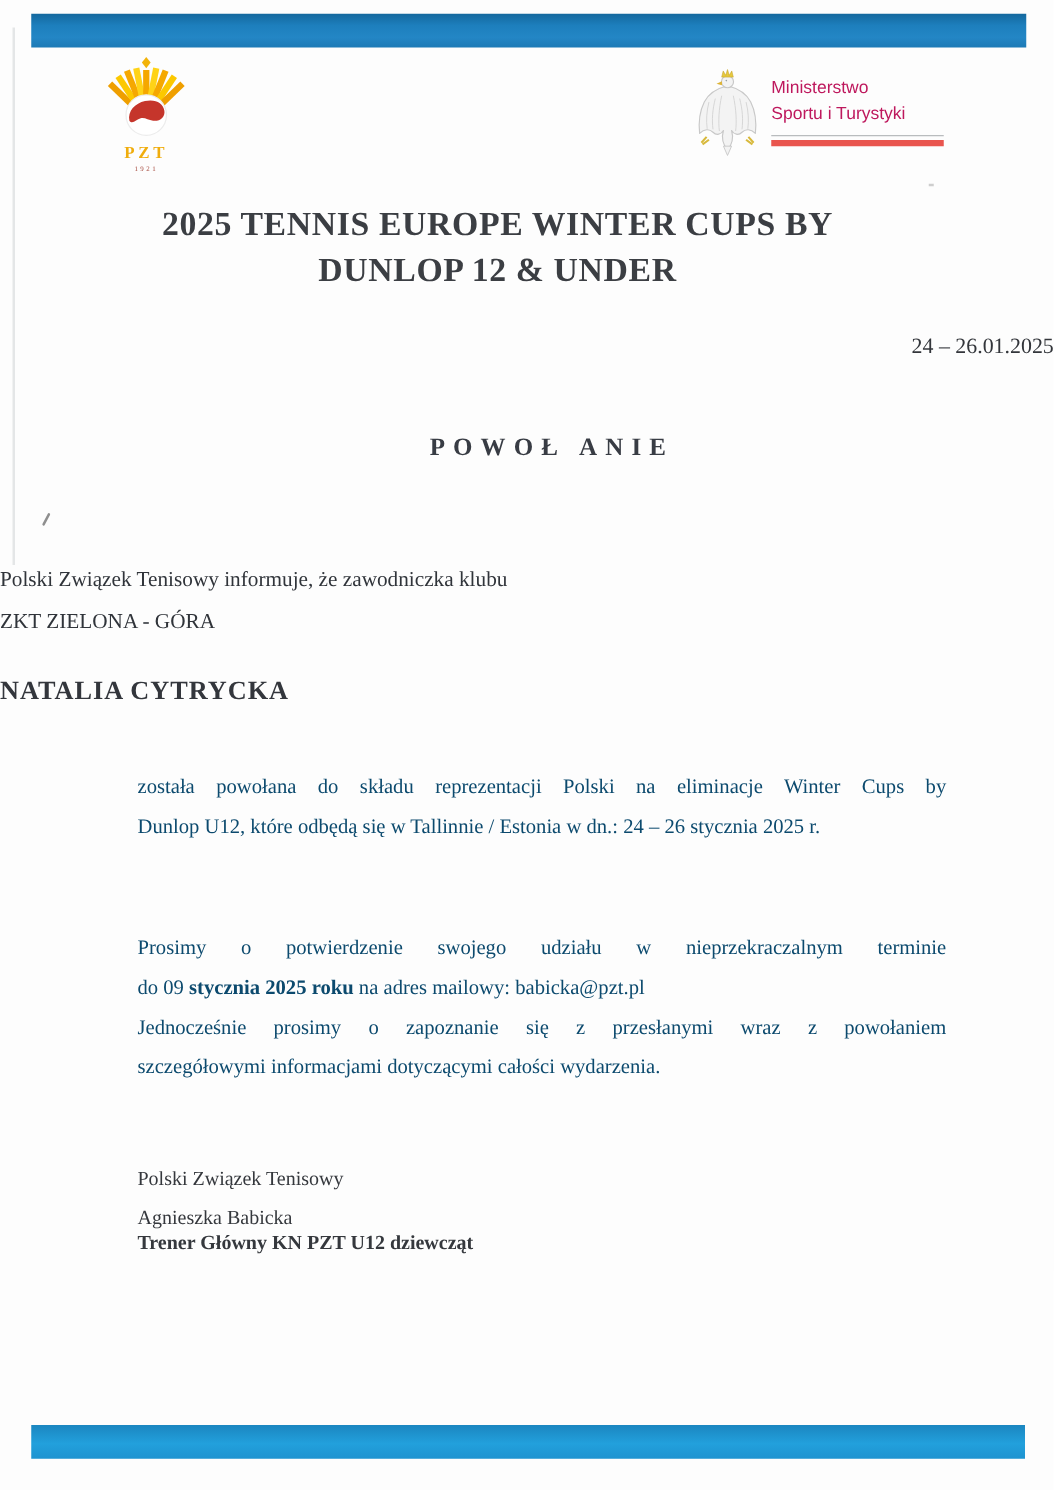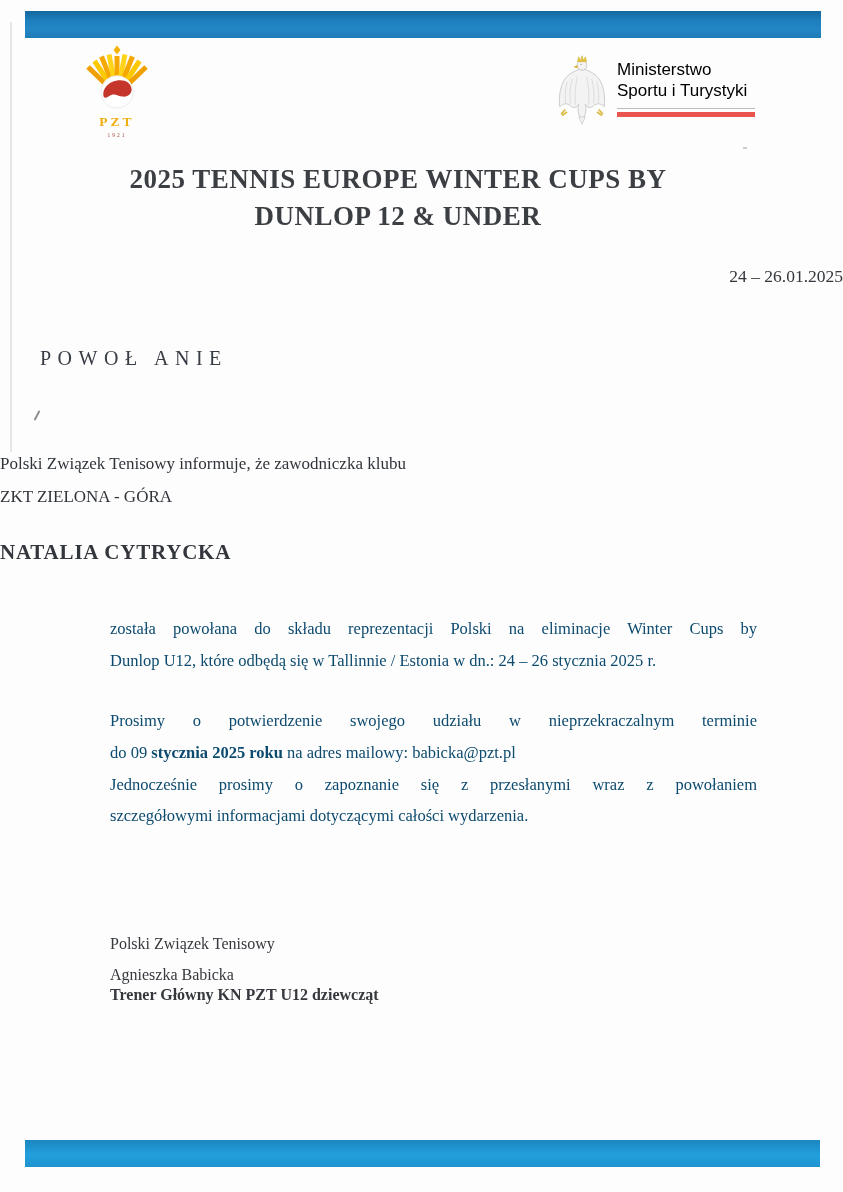--- a/index.html
+++ b/index.html
@@ -17,52 +17,52 @@
   .bar.bottom {
     left:25px; top:1140px; width:795px; height:27px;
     background:linear-gradient(180deg,#1b86c0 0%, #22a0dc 55%, #1e93d0 100%);
   }
   .pzt-logo { position:absolute; left:84px; top:45px; }
   .ministry { position:absolute; left:556px; top:54px; display:flex; }
   .eagle { width:52px; height:72px; }
   .mtext {
     margin-left:9px; padding-top:5px;
     font-family:"Liberation Sans", sans-serif;
-    font-size:17px; line-height:21px; color:#000000;
+    font-size:14px; line-height:21px; color:#be185d;
   }
   .uline { margin-top:7px; width:138px; }
   .uline .g { height:1px; background:#b9bcbe; }
   .uline .r { height:5px; margin-top:3px; background:#e9554e; }
   .title {
     position:absolute; top:161px; left:0; width:796px; text-align:center;
     font-size:27px; font-weight:bold; line-height:37px;
     letter-spacing:0.5px; color:#3b3e43;
   }
   .date {
     position:absolute; top:266px; left:0; width:843px; text-align:right;
     font-size:17.5px; color:#33363b;
   }
   .powolanie {
-    position:absolute; top:347px; left:0; width:843px; text-align:left;
-    font-size:20px; font-weight:normal; letter-spacing:6.5px; color:#383c44;padding-left:40px;
+    position:absolute; top:347px; left:0; width:843px; text-align:center;
+    font-size:20px; font-weight:bold; letter-spacing:6.5px; color:#383c44;padding-left:40px;
   }
   .intro {
     position:absolute; top:447px; left:0; width:843px; 
     font-size:17px; line-height:33px; color:#30343a; white-space:nowrap;
   }
   .player {
     position:absolute; top:540px; left:0; width:843px; text-align:left;
     font-size:21px; font-weight:bold; letter-spacing:0.8px; color:#33363c;
   }
   .para {
     position:absolute; left:110px; width:647px;
     font-size:16.5px; line-height:31.8px; color:#0c4a6e;
   }
   .p1 { top:613px; }
-  .p2 { top:705px; }
+  .p2 { top:742px; }
   .jl { text-align:justify; text-align-last:justify; }
   .ll { white-space:nowrap; }
   .b { font-weight:bold; }
   .sig { position:absolute; left:110px; font-size:16px; line-height:19.5px; color:#35383d; }
   .org { top:934px;text-align:center; }
   .s1 { top:965px; }
   .s2 { top:1034px; }
   .art-vline { position:absolute; left:10px; top:22px; width:2px; height:430px; background:rgba(100,110,120,0.16); }
   .art-slash {
     position:absolute; left:36px; top:410px; width:2px; height:11px;

